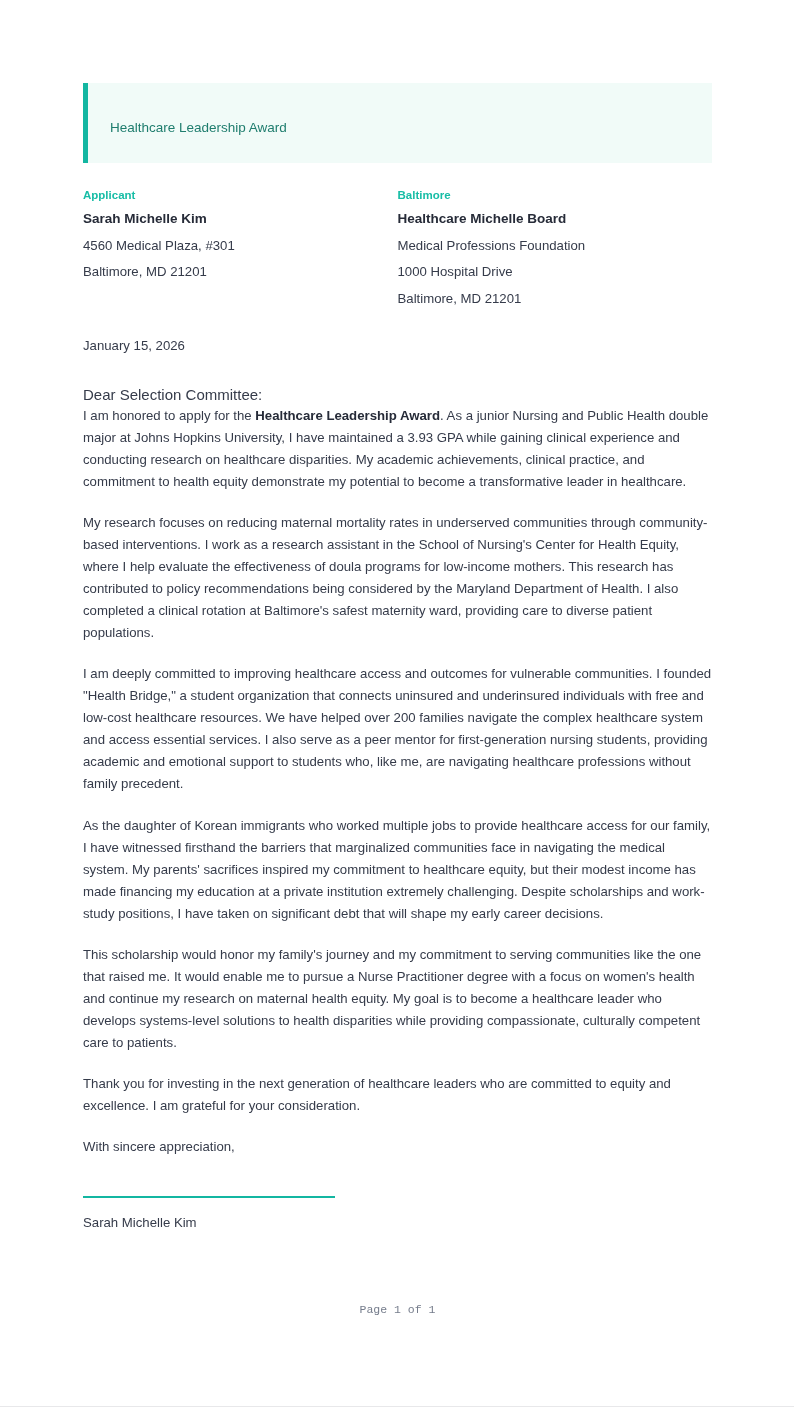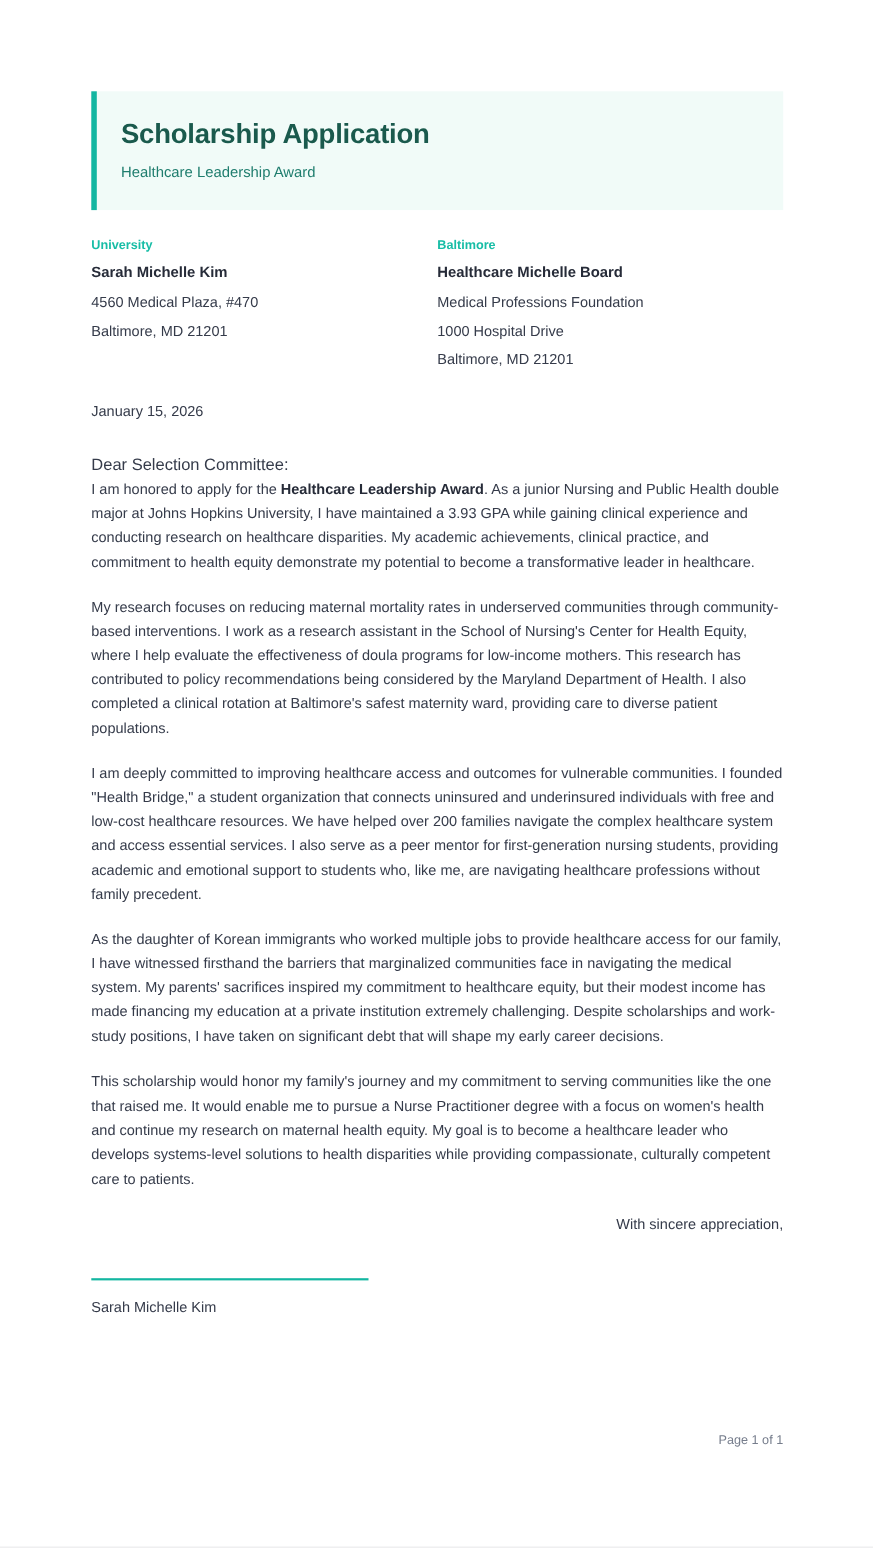--- a/index.html
+++ b/index.html
@@ -109,21 +109,20 @@
     text-align: left;
   }
   .letter-para:last-child { margin-bottom: 0; }
   .letter-para b { font-weight: bold; color: #262b38; }
 
   .letter-closing {
     font-size: 13.2px;
     color: #353b4a;
     line-height: 1.67;
     margin: 19px 0 0 0;
-    text-align: right;
   }
 
   
   .signature-block { margin-top: 38px; }
   .signature-line {
     width: 252px;
     height: 2px;
     background: #13b6a1;
     margin: 0 0 16px 0;
   }
@@ -133,47 +132,47 @@
     line-height: 1.3;
     margin: 0;
   }
 
   
   .doc-footer {
     position: absolute;
     left: 83px;
     top: 1303px;
     width: 629px;
-    text-align: right;
+    text-align: center;
+    font-family: Liberation Mono, monospace;
   }
   .page-number {
     font-size: 11.5px;
     color: #767d8c;
     line-height: 1.3;
     margin: 0;
   }
 </style>
 </head>
 <body>
 
 <div class="page">
 
   <div class="page-inner">
 
     <div class="doc-header">
-      <h1 class="doc-title">Scholarship Application</h1>
       <div class="doc-subtitle">Healthcare Leadership Award</div>
     </div>
 
     <div class="parties">
 
       <div class="party">
-        <div class="party-label">University</div>
+        <div class="party-label">Applicant</div>
         <div class="party-name">Sarah Michelle Kim</div>
-        <div class="party-line">4560 Medical Plaza, #470</div>
+        <div class="party-line">4560 Medical Plaza, #301</div>
         <div class="party-line">Baltimore, MD 21201</div>
       </div>
 
       <div class="party">
         <div class="party-label">Baltimore</div>
         <div class="party-name">Healthcare Michelle Board</div>
         <div class="party-line">Medical Professions Foundation</div>
         <div class="party-line">1000 Hospital Drive</div>
         <div class="party-line">Baltimore, MD 21201</div>
       </div>
@@ -189,20 +188,21 @@
       <p class="letter-para"><span>I am honored to apply for the </span><b>Healthcare Leadership Award</b><span>. As a junior Nursing and Public Health double major at Johns Hopkins University, I have maintained a 3.93 GPA while gaining clinical experience and conducting research on healthcare disparities. My academic achievements, clinical practice, and commitment to health equity demonstrate my potential to become a transformative leader in healthcare.</span></p>
 
       <p class="letter-para">My research focuses on reducing maternal mortality rates in underserved communities through community-based interventions. I work as a research assistant in the School of Nursing's Center for Health Equity, where I help evaluate the effectiveness of doula programs for low-income mothers. This research has contributed to policy recommendations being considered by the Maryland Department of Health. I also completed a clinical rotation at Baltimore's safest maternity ward, providing care to diverse patient populations.</p>
 
       <p class="letter-para">I am deeply committed to improving healthcare access and outcomes for vulnerable communities. I founded "Health Bridge," a student organization that connects uninsured and underinsured individuals with free and low-cost healthcare resources. We have helped over 200 families navigate the complex healthcare system and access essential services. I also serve as a peer mentor for first-generation nursing students, providing academic and emotional support to students who, like me, are navigating healthcare professions without family precedent.</p>
 
       <p class="letter-para">As the daughter of Korean immigrants who worked multiple jobs to provide healthcare access for our family, I have witnessed firsthand the barriers that marginalized communities face in navigating the medical system. My parents' sacrifices inspired my commitment to healthcare equity, but their modest income has made financing my education at a private institution extremely challenging. Despite scholarships and work-study positions, I have taken on significant debt that will shape my early career decisions.</p>
 
       <p class="letter-para">This scholarship would honor my family's journey and my commitment to serving communities like the one that raised me. It would enable me to pursue a Nurse Practitioner degree with a focus on women's health and continue my research on maternal health equity. My goal is to become a healthcare leader who develops systems-level solutions to health disparities while providing compassionate, culturally competent care to patients.</p>
 
+      <p class="letter-para">Thank you for investing in the next generation of healthcare leaders who are committed to equity and excellence. I am grateful for your consideration.</p>
 
     </div>
 
     <div class="letter-closing">With sincere appreciation,</div>
 
     <div class="signature-block">
       <div class="signature-line"></div>
       <div class="signature-name">Sarah Michelle Kim</div>
     </div>
 

